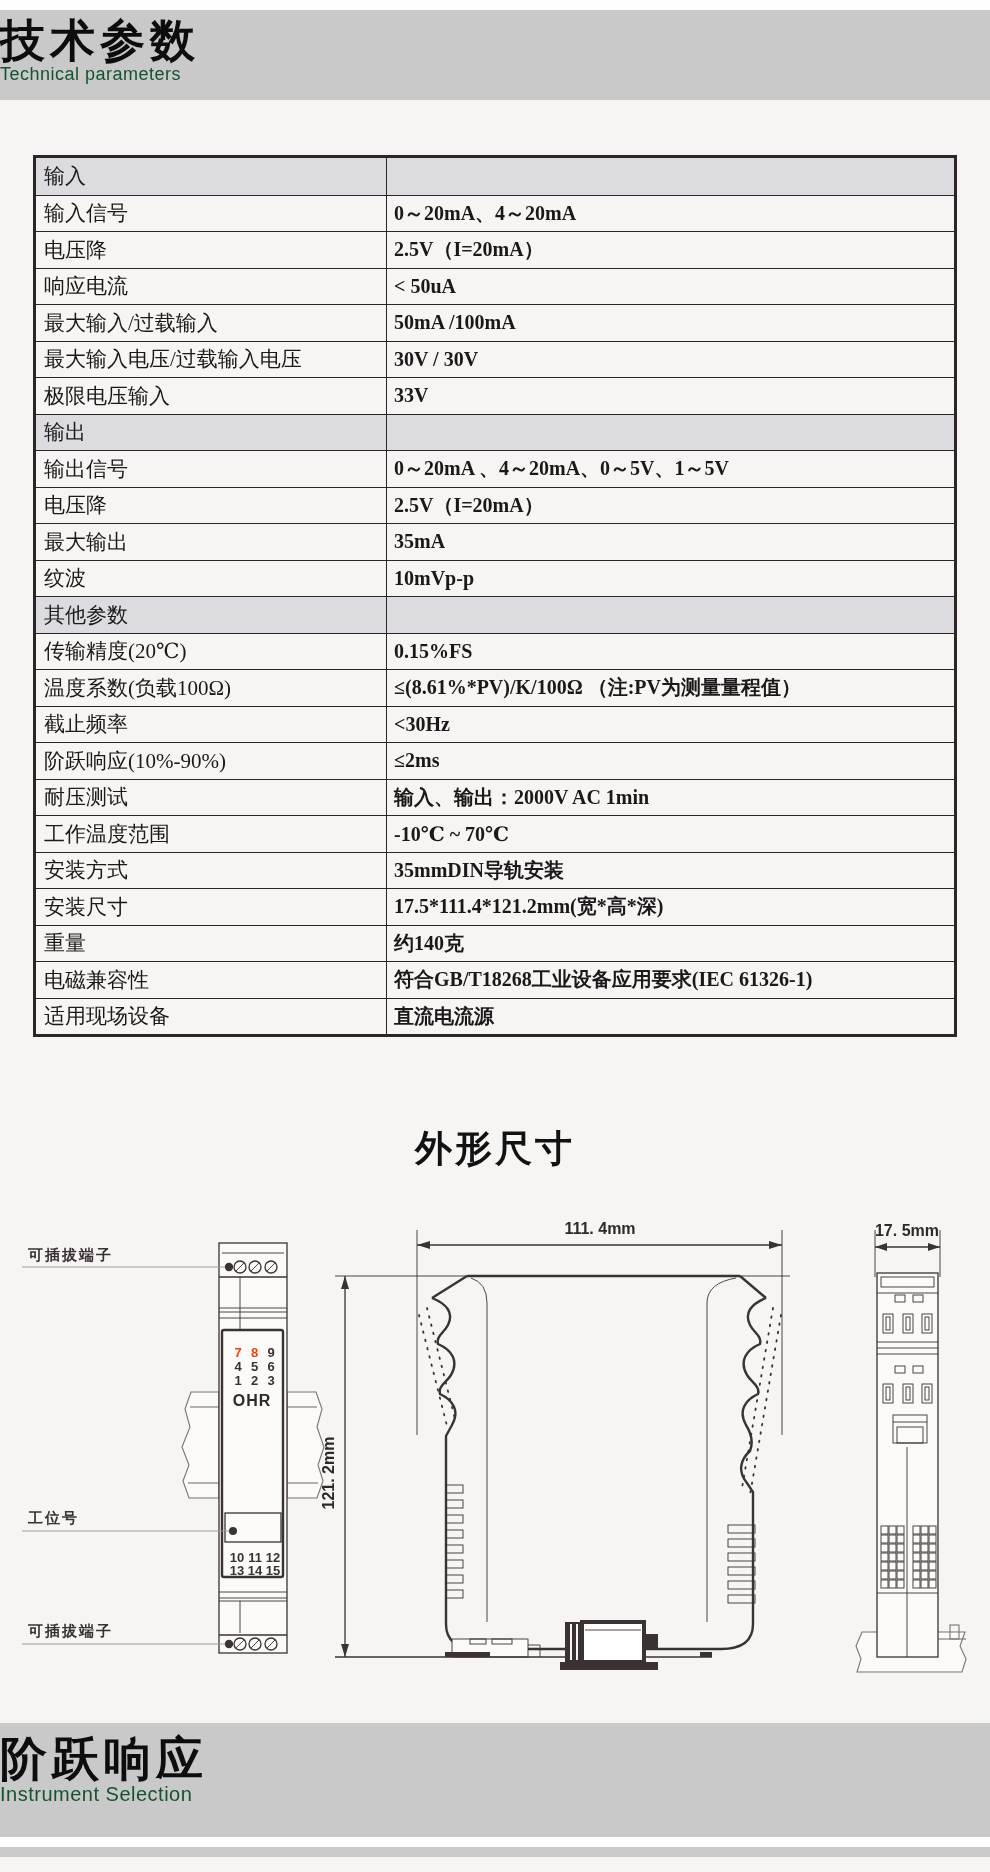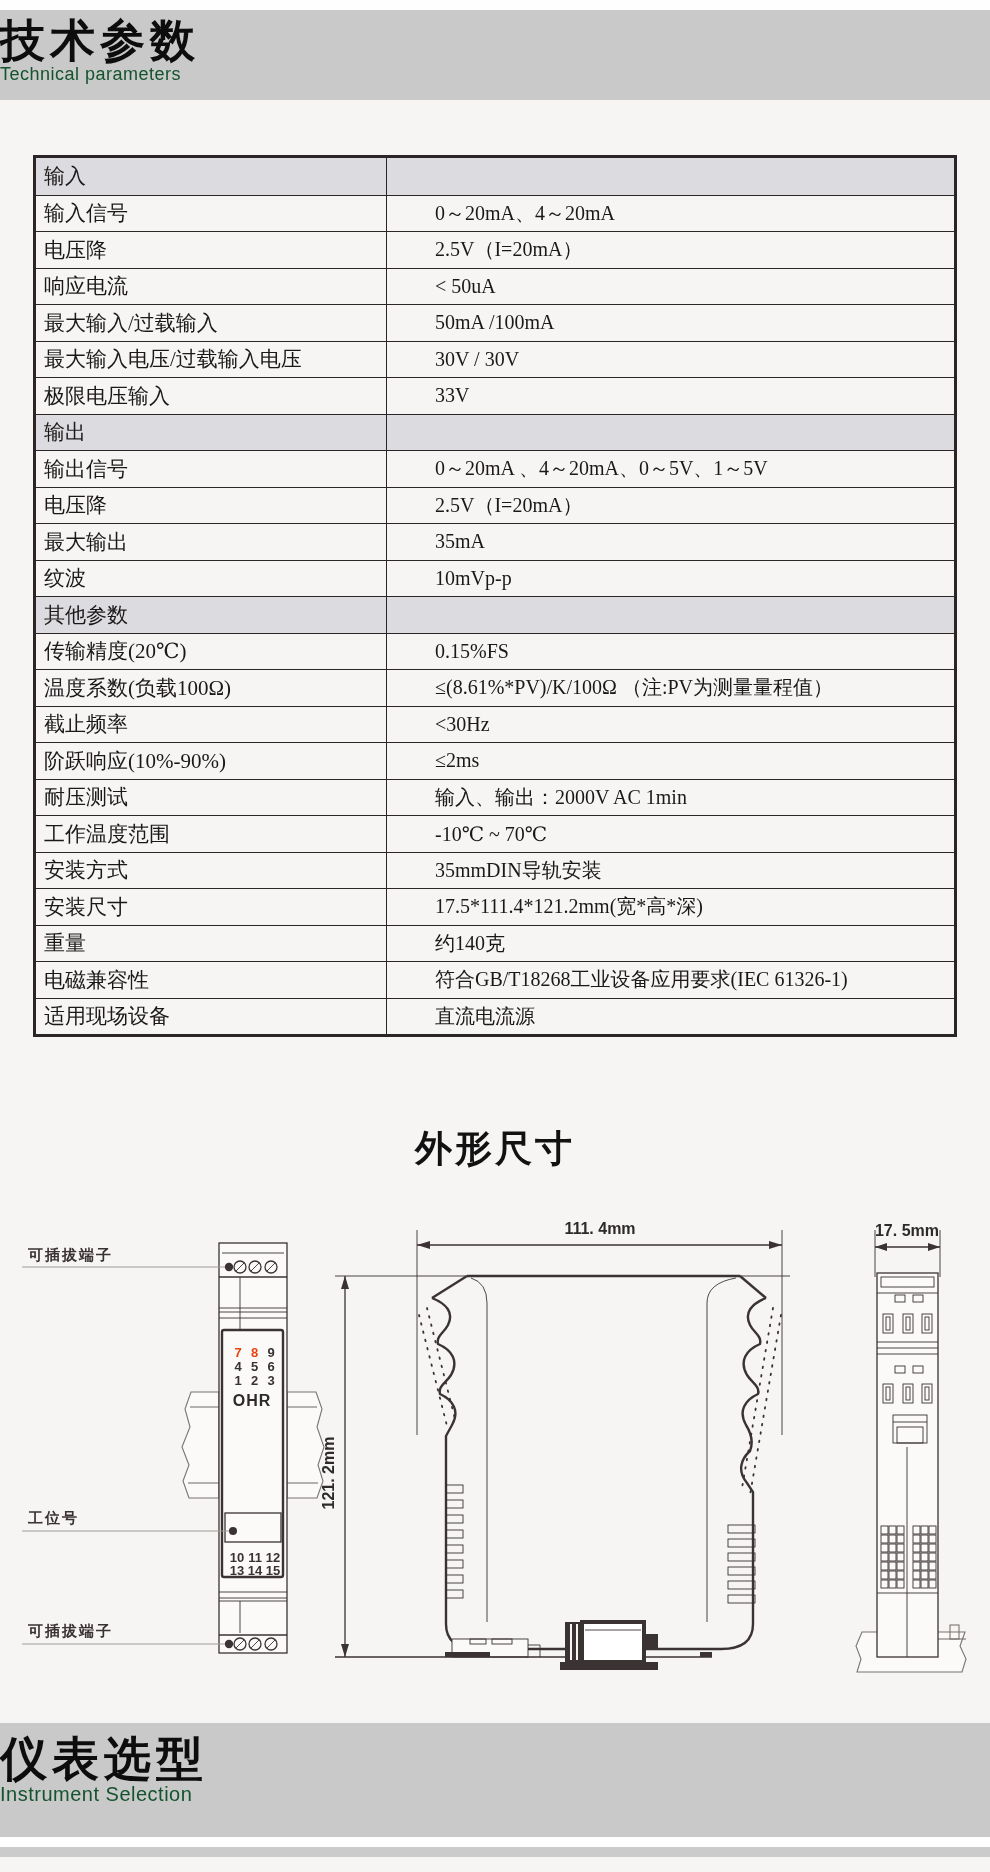--- a/index.html
+++ b/index.html
@@ -10,27 +10,27 @@
   *{margin:0;padding:0;box-sizing:border-box;}
   html,body{width:990px;height:1872px;overflow:hidden;}
   body{background:var(--page-bg);font-family:"Liberation Sans","DejaVu Sans",sans-serif;color:var(--text-dark);}
   .top-strip{height:10px;background:#fefefe;}
   .band{background:var(--band-gray);}
   .band-top{height:90px;padding-top:6px;}
   .band-title{font-size:45px;font-weight:bold;letter-spacing:5px;color:#0d0d0d;line-height:1.1;}
   .band-sub{font-size:18px;color:#14532d;letter-spacing:.5px;margin-top:-2px;}
   
   .spec-table{width:924px;margin:55px 33px 0;border:3px solid var(--table-border);background:var(--page-bg);}
-  .t-row{display:flex;height:36.5px;border-top:1px solid var(--table-border);gap:41px;}
+  .t-row{display:flex;height:36.5px;border-top:1px solid var(--table-border);}
   .t-row:first-child{border-top:none;}
   .t-row.sec{background:var(--section-row-bg);}
   .t-label{width:351px;border-right:1px solid var(--table-border);display:flex;align-items:center;
     padding-left:8px;font-family:"Liberation Serif","DejaVu Serif",serif;font-size:21px;white-space:nowrap;}
   .t-value{flex:1;display:flex;align-items:center;padding-left:7px;
-    font-family:"Liberation Serif","DejaVu Serif",serif;font-size:20px;white-space:nowrap;}
+    font-family:"Liberation Serif","DejaVu Serif",serif;font-size:20px;white-space:nowrap;font-weight:bold;}
   
   .dim-title{margin-top:88px;text-align:center;font-size:37px;font-weight:bold;color:#121212;letter-spacing:3px;height:48px;line-height:48px;}
   .diagram{position:relative;height:505px;margin-top:42px;}
   .diagram svg{position:absolute;left:0;top:0;}
   .dwg{stroke:var(--line-dark);fill:none;stroke-width:1.3;}
   .dwg-thick{stroke:var(--line-dark);fill:none;stroke-width:2.4;}
   .dwg-thin{stroke:var(--line-dark);fill:none;stroke-width:.9;}
   .dwg-gray{stroke:var(--line-gray);fill:none;stroke-width:1.1;}
   .fill-body{fill:#fbfaf8;}
   .fill-dark{fill:var(--line-dark);stroke:none;}
@@ -413,17 +413,17 @@
           <rect x="913" y="365" width="7" height="8"></rect>
           <rect x="921" y="365" width="7" height="8"></rect>
           <rect x="929" y="365" width="7" height="8"></rect>
         </g>
     <line class="dwg-thin" x1="877" y1="378" x2="938" y2="378"></line>
   </g>
 </svg>
 </div>
 
 <footer class="band band-bottom">
-  <div class="band-title">仪表选型</div>
+  <div class="band-title">阶跃响应</div>
   <div class="band-sub">Instrument Selection</div>
 </footer>
 <div class="white-gap"></div>
 <div class="footer-strip"></div>
 
 </body></html>

